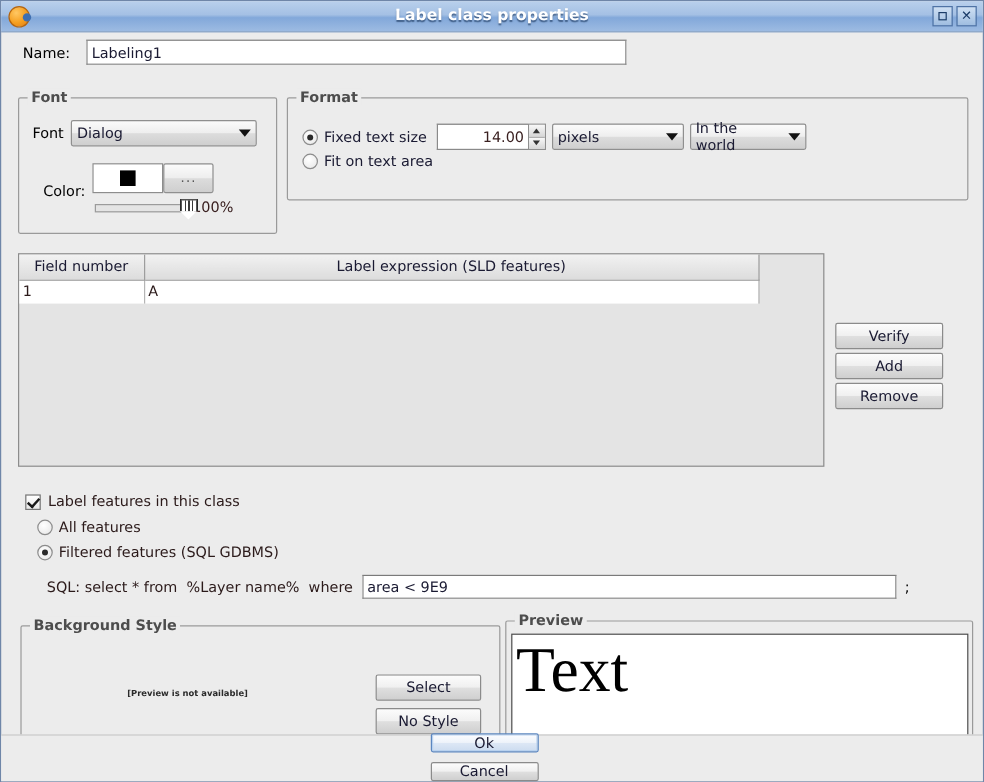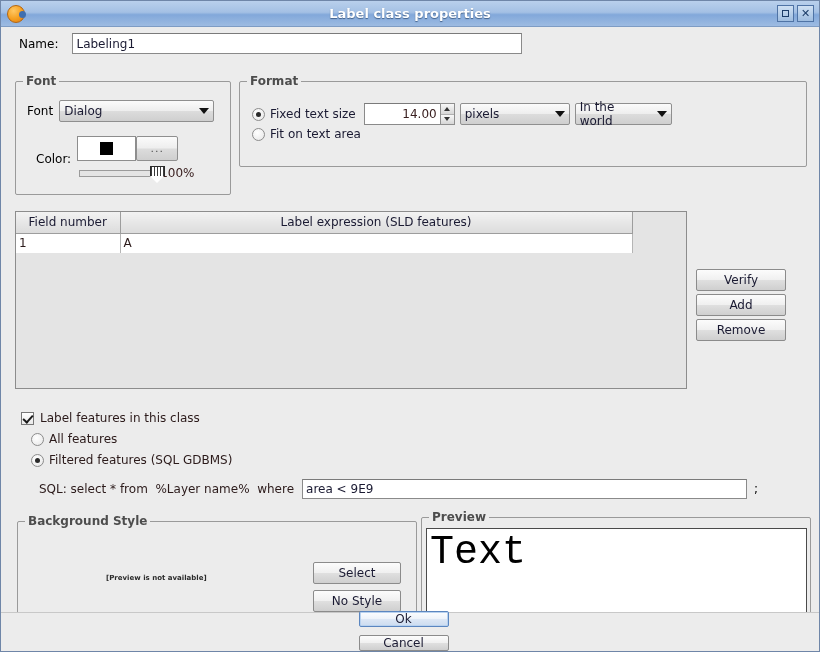--- a/index.html
+++ b/index.html
@@ -458,24 +458,24 @@
     left: 4px; top: 10px;
     width: 381px; height: 99px;
     box-sizing: border-box;
     border: 1px solid #4a4a4a;
     background: #ffffff;
     overflow: hidden;
   }
   #preview-text {
     position: absolute;
     left: 3px; top: 4px;
-    font-size: 40px;
+    font-size: 53px;
     line-height: 1;
     color: #000000;
-    font-family: Liberation Mono, monospace;
+    font-family: Liberation Serif, serif;
   }
 
   
   .bottombar {
     position: absolute;
     left: 0; right: 0; bottom: 0;
     height: 38px;
     border-top: 1px solid #c8c8c8;
     display: flex;
     align-items: center;

